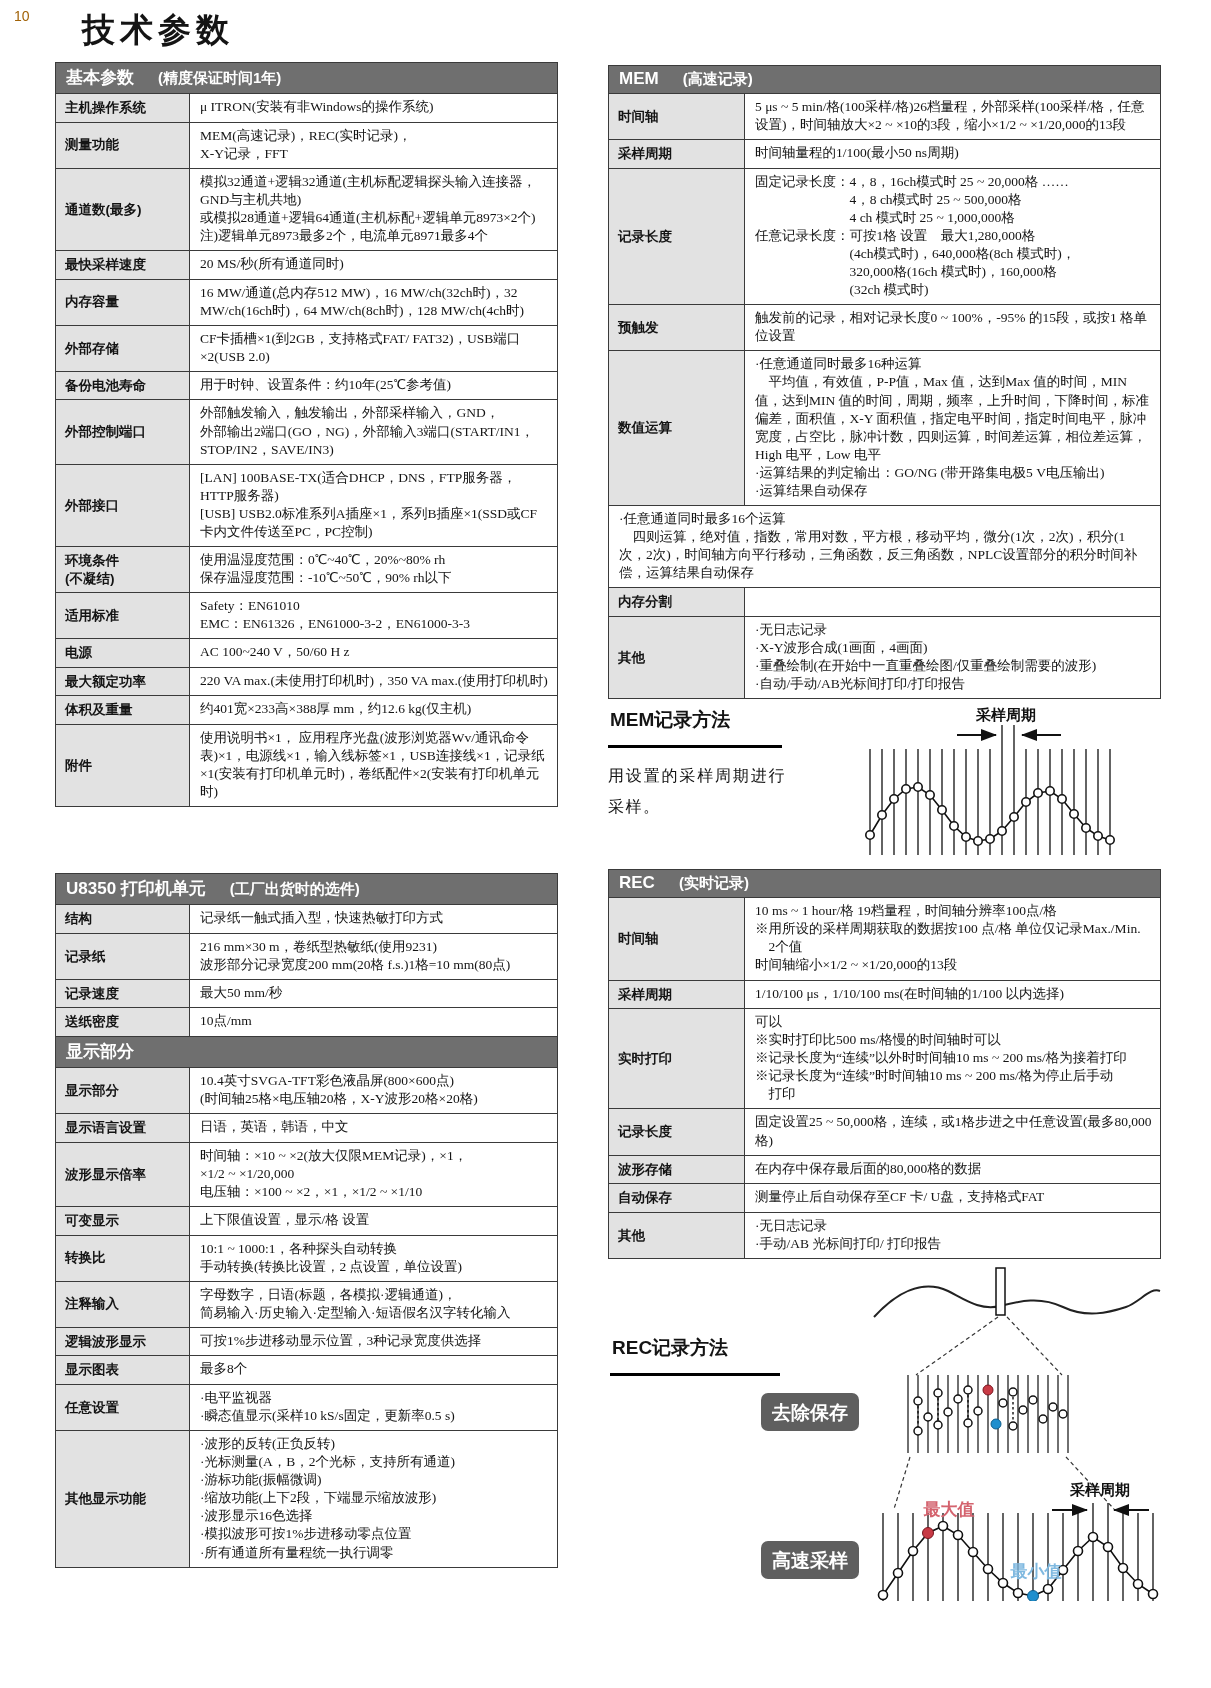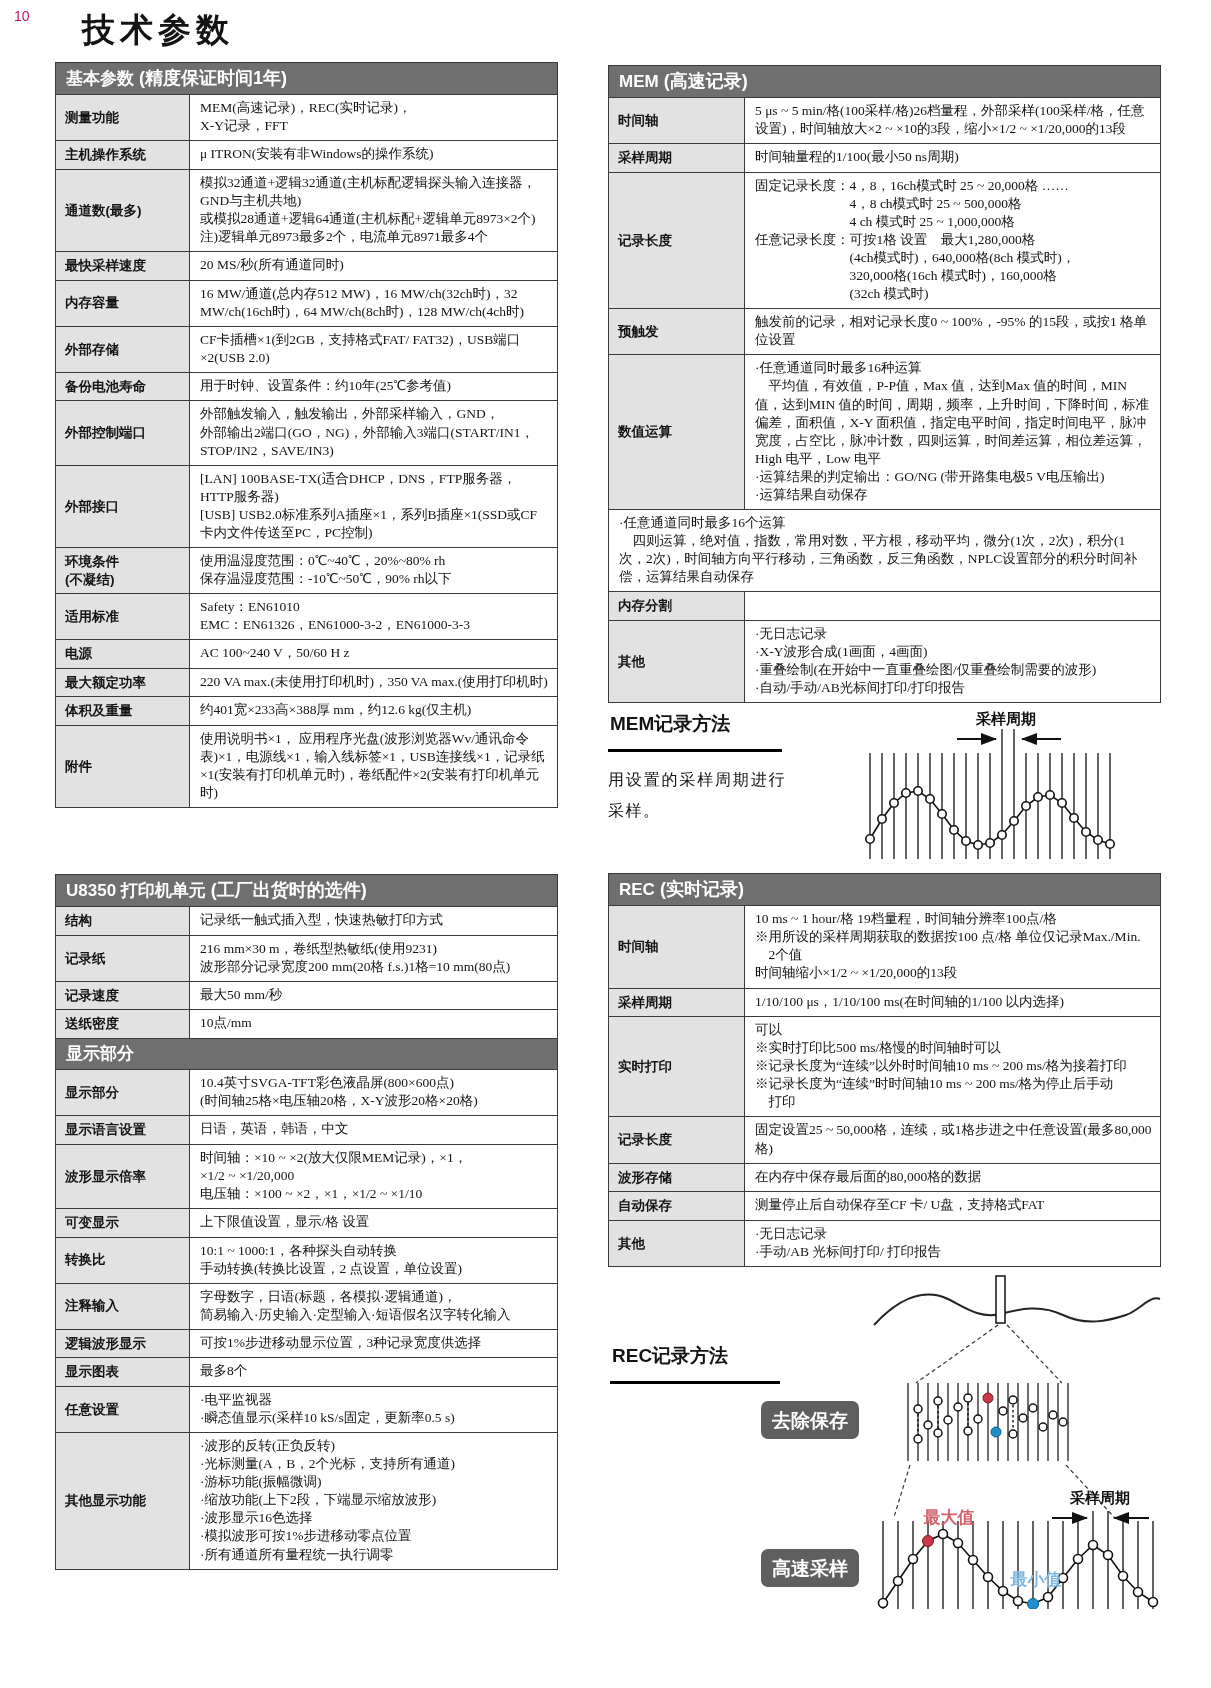--- a/index.html
+++ b/index.html
@@ -1,34 +1,34 @@
 <!DOCTYPE html>
 <html><head>
 <meta charset="utf-8">
 <style>
   html,body{margin:0;padding:0;}
   body{
     position:relative;width:1211px;height:1688px;background:#ffffff;
     font-family:"Liberation Serif",serif;color:#141414;overflow:hidden;
   }
-  .pagenum{position:absolute;top:8px;left:14px;font:14px "Liberation Sans",sans-serif;color:#be185d;}
+  .pagenum{position:absolute;top:8px;left:14px;font:14px "Liberation Sans",sans-serif;color:#a16207;}
   .doctitle{
     position:absolute;top:8px;left:82px;font-family:"DejaVu Serif",serif;
     font-size:33px;font-weight:bold;letter-spacing:5px;
   }
   .col{position:absolute;}
   .col-left{left:55px;top:62px;width:503px;}
   .col-right{left:608px;top:65px;width:553px;}
 
   .spec-block{border:1px solid #3a3a3a;background:#fff;}
   .spec-header{
     background:#6f6f6f;color:#fff;padding:3px 10px 4px;
     font-family:"Liberation Sans",sans-serif;font-weight:bold;font-size:17px;
   }
-  .spec-header .sub{font-size:18px;margin-left:5px;font-weight:bold;}
+  .spec-header .sub{font-size:15px;margin-left:24px;font-weight:bold;}
   .spec-row{display:flex;border-top:1px solid #3a3a3a;}
   .cell-label{
     flex:0 0 118px;background:#e2e2e2;border-right:1px solid #3a3a3a;
     padding:5px 6px 5px 9px;font-family:"Liberation Sans",sans-serif;font-weight:bold;
     font-size:13.5px;line-height:1.3;display:flex;align-items:center;white-space:pre-wrap;
   }
   .col-right .cell-label{flex-basis:120px;}
   .cell-value{
     flex:1;padding:4px 8px 5px 10px;font-size:13.5px;line-height:1.34;white-space:pre-wrap;
   }
@@ -58,27 +58,27 @@
 <h1 class="doctitle" style="margin:0;">技术参数</h1>
 
 <div class="col col-left">
 
   <div class="spec-block">
     <div class="spec-header">
       <span>基本参数</span><span class="sub">(精度保证时间1年)</span>
     </div>
     <div>
         <div class="spec-row">
+          <div class="cell-label">主机操作系统</div>
+          <div class="cell-value">μ ITRON(安装有非Windows的操作系统)</div>
+        </div>
+        <div class="spec-row">
           <div class="cell-label">测量功能</div>
           <div class="cell-value">MEM(高速记录)，REC(实时记录)，
 X-Y记录，FFT</div>
-        </div>
-        <div class="spec-row">
-          <div class="cell-label">主机操作系统</div>
-          <div class="cell-value">μ ITRON(安装有非Windows的操作系统)</div>
         </div>
         <div class="spec-row">
           <div class="cell-label">通道数(最多)</div>
           <div class="cell-value">模拟32通道+逻辑32通道(主机标配逻辑探头输入连接器，GND与主机共地)
 或模拟28通道+逻辑64通道(主机标配+逻辑单元8973×2个)
 注)逻辑单元8973最多2个，电流单元8971最多4个</div>
         </div>
         <div class="spec-row">
           <div class="cell-label">最快采样速度</div>
           <div class="cell-value">20 MS/秒(所有通道同时)</div>

